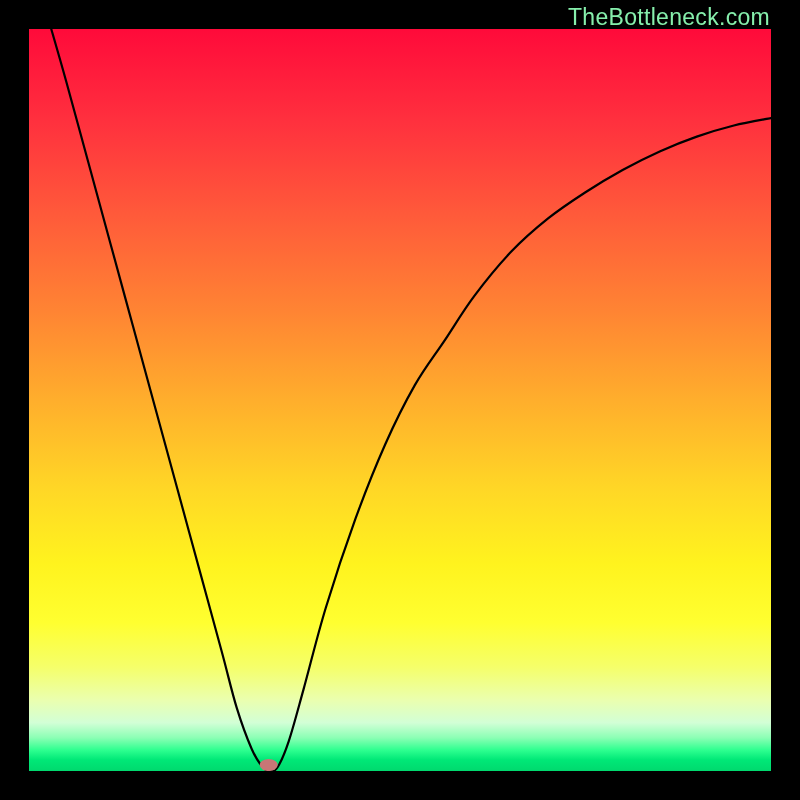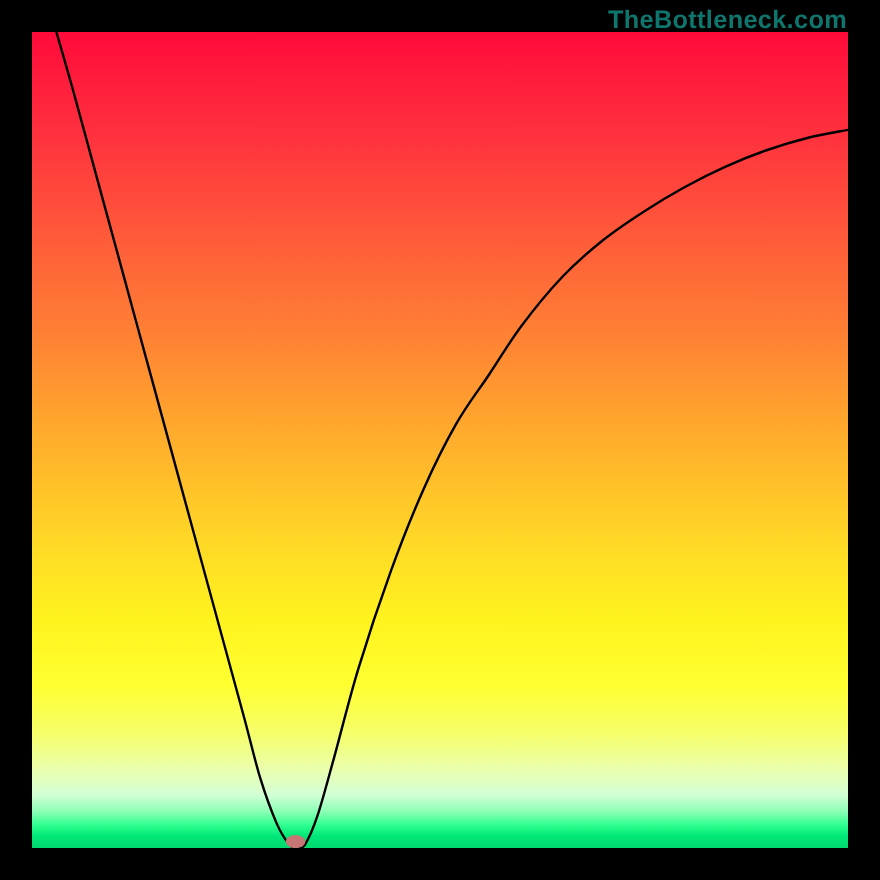--- a/index.html
+++ b/index.html
@@ -23,23 +23,23 @@
     position: absolute;
     left: 0;
     top: 0;
     width: 742px;
     height: 742px;
   }
   .watermark {
     position: absolute;
     top: 4px;
     right: 30px;
-    color: #0f766e;
+    color: #86efac;
     font-size: 23px;
-    font-weight: 700;
+    font-weight: 400;
     letter-spacing: 0.3px;
   }
   svg { display: block; }
 </style>
 </head>
 <body>
 
 <div class="watermark">TheBottleneck.com</div>
 
 <div class="frame">

